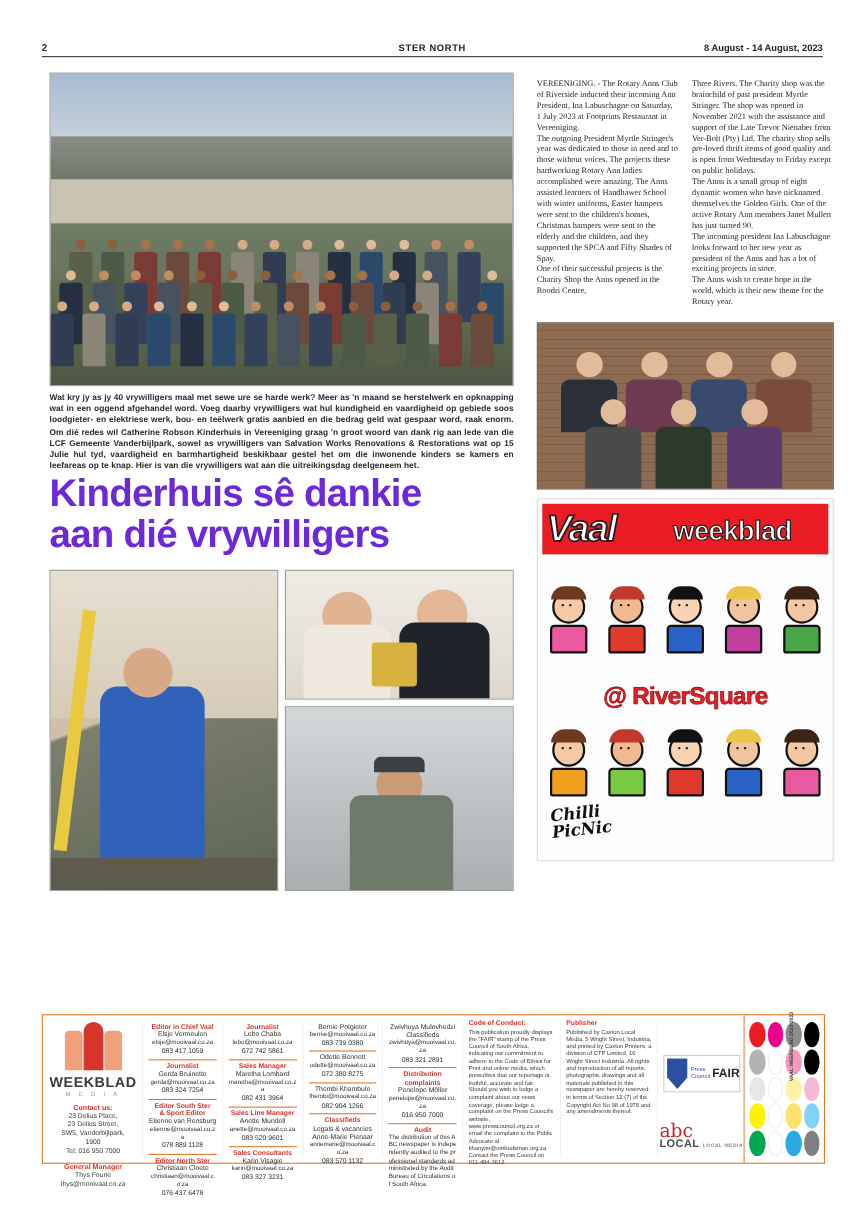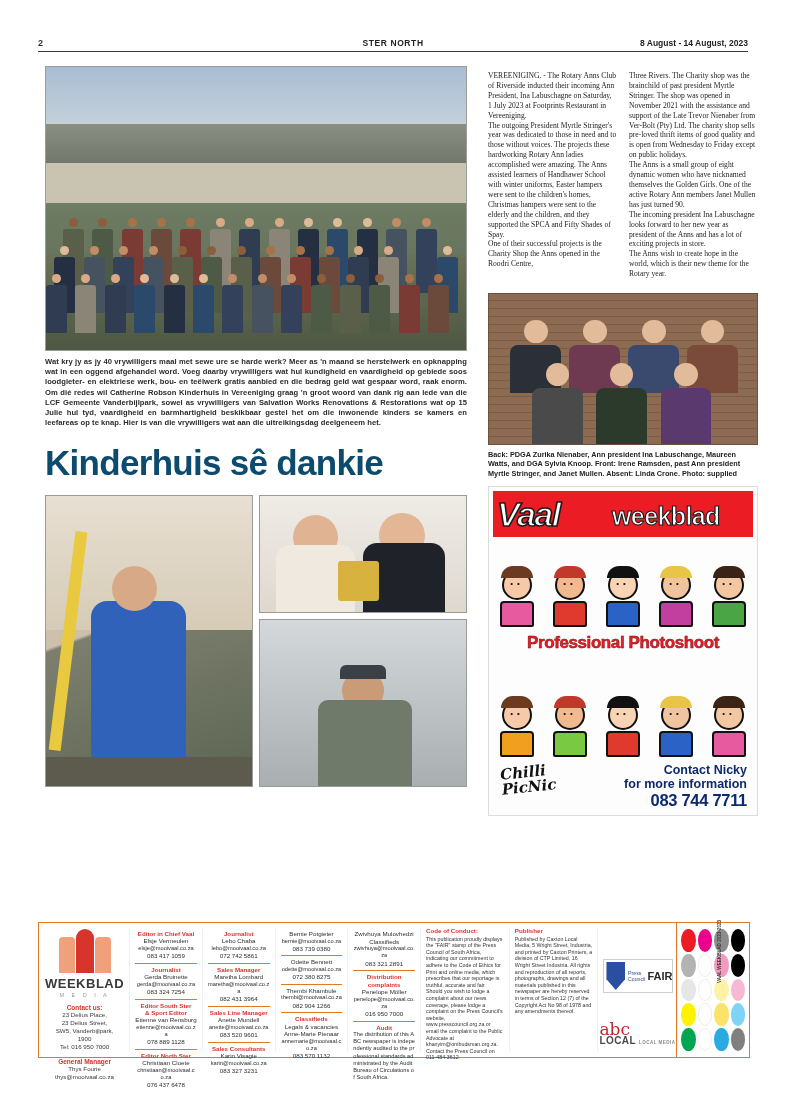--- a/index.html
+++ b/index.html
@@ -47,22 +47,22 @@
   .crowd{position:absolute;left:0;right:0;top:40%;bottom:6%;}
   .person{position:absolute;bottom:0;width:5%;}
   .person .head{width:42%;padding-top:42%;border-radius:50%;margin:0 auto;background:#c99b7a;}
   .person .body{width:100%;height:62px;margin-top:2px;border-radius:3px 3px 0 0;}
 
   .caption-af {
     font-size:7.6px; line-height:10.2px; color:#2b2b2b; margin-top:6px;
     font-weight:600; text-align:justify; letter-spacing:.05px;
   }
   .headline-af {
-    font-size:35px; line-height:37px; font-weight:700; color:#0c4a6e;
-    margin-top:16px; letter-spacing:-.7px;
+    font-size:35px; line-height:37px; font-weight:700; color:#6d28d9;
+    margin-top:2px; letter-spacing:-.7px;
   }
 
   .photo-grid { margin-top:14px; display:grid;
      grid-template-columns: 1fr 1fr; grid-template-rows: 118px 168px;
      gap:6px; width:422px; }
   #paint-photo { grid-row: 1 / span 2; background:
       linear-gradient(160deg,#d9cfc0 0%,#cdbfa9 42%,#7d7f6e 43%,#5c6552 100%); position:relative;}
   #gift-photo  { background:linear-gradient(#e8e3dc,#cfc9c0); position:relative;}
   #worker-photo{ background:linear-gradient(#cfd3d6,#9aa0a3); position:relative;}
 
@@ -360,20 +360,21 @@
             <div class="head" style="background: rgb(139, 94, 60);"></div>
             <div class="body" style="background: rgb(77, 90, 70); height: 48px;"></div>
           </div>
         </div>
     </div>
 
     <div class="caption-af">Wat kry jy as jy 40 vrywilligers maal met sewe ure se harde werk? Meer as 'n maand se herstelwerk en opknapping wat in een oggend afgehandel word. Voeg daarby vrywilligers wat hul kundigheid en vaardigheid op gebiede soos loodgieter- en elektriese werk, bou- en teëlwerk gratis aanbied en die bedrag geld wat gespaar word, raak enorm. Om dié redes wil Catherine Robson Kinderhuis in Vereeniging graag 'n groot woord van dank rig aan lede van die LCF Gemeente Vanderbijlpark, sowel as vrywilligers van Salvation Works Renovations &amp; Restorations wat op 15 Julie hul tyd, vaardigheid en barmhartigheid beskikbaar gestel het om die inwonende kinders se kamers en leefareas op te knap. Hier is van die vrywilligers wat aan die uitreikingsdag deelgeneem het.</div>
 
     <div class="headline-af">
       <div>Kinderhuis sê dankie</div>
+      <div>aan dié vrywilligers</div>
     </div>
 
     <div class="photo-grid">
       <div class="photo" id="paint-photo">
         <div class="rect" style="left:0;top:0;right:0;height:46%;background:linear-gradient(#e7dfd2,#d6cbb6);"></div>
         <div class="rect" style="left:8%;top:12%;width:6%;height:76%;background:#e8c93f;transform:rotate(7deg);"></div>
         <div class="rect" style="left:22%;top:36%;width:46%;height:64%;background:#2f62b8;border-radius:16px 16px 0 0;"></div>
         <div class="blob" style="left:32%;top:24%;width:22%;padding-top:22%;background:#d8a987;"></div>
         <div class="rect" style="left:0;bottom:0;right:0;height:10%;background:#5d5a4e;"></div>
       </div>
@@ -436,21 +437,20 @@
             <div style="width:46%;padding-top:46%;border-radius:50%;margin:0 auto;background:#e2bb9a"></div>
             <div style="width:100%;height:56px;margin-top:2px;border-radius:8px 8px 0 0;background:#2b3a2b"></div>
           </div>
           <div style="position: absolute; left: 64%; bottom: 0%; width: 19%;">
             <div style="width:46%;padding-top:46%;border-radius:50%;margin:0 auto;background:#e2bb9a"></div>
             <div style="width:100%;height:56px;margin-top:2px;border-radius:8px 8px 0 0;background:#5a3a6e"></div>
           </div>
         </div>
     </div>
 
-    <div class="caption-en">Back: PDGA Zurika Nienaber, Ann president Ina Labuschange, Maureen Watts, and DGA Sylvia Knoop. Front:  Irene Ramsden, past Ann president Myrtle Stringer, and Janet Mullen.  Absent: Linda Crone. Photo: supplied</div>
 
     <div class="advert">
       <div class="ad-redbar"></div>
       <div class="ad-vaal">Vaal</div>
       <div class="ad-weekblad">weekblad</div>
 
       <div class="kids-row" id="kids-row-1">
           <div class="kid">
             <div style="position:absolute;left:50%;transform:translateX(-50%);top:-4px;width:32px;height:12px;border-radius:14px 14px 0 0;background:#6b3a1f"></div>
             <div class="k-head" style="background:#f6c9a8"></div>
@@ -476,21 +476,21 @@
             <div class="k-body" style="background:#c23fa0"></div>
           </div>
           <div class="kid">
             <div style="position:absolute;left:50%;transform:translateX(-50%);top:-4px;width:32px;height:12px;border-radius:14px 14px 0 0;background:#3b2415"></div>
             <div class="k-head" style="background:#f3c7a2"></div>
             <div class="k-face">••</div>
             <div class="k-body" style="background:#4aa544"></div>
           </div>
         </div>
 
-      <div class="ad-shoot1">Professional Photoshoot</div>
+      <div class="ad-shoot2">@ RiverSquare</div>
 
       <div class="kids-row2" id="kids-row-2">
           <div class="kid">
             <div style="position:absolute;left:50%;transform:translateX(-50%);top:-4px;width:32px;height:12px;border-radius:14px 14px 0 0;background:#6b3a1f"></div>
             <div class="k-head" style="background:#f6c9a8"></div>
             <div class="k-face">••</div>
             <div class="k-body" style="background:#f0a01e"></div>
           </div>
           <div class="kid">
             <div style="position:absolute;left:50%;transform:translateX(-50%);top:-4px;width:32px;height:12px;border-radius:14px 14px 0 0;background:#c0392b"></div>
@@ -516,25 +516,20 @@
             <div class="k-face">••</div>
             <div class="k-body" style="background:#e85aa0"></div>
           </div>
         </div>
 
       <div class="ad-chilli">
         <div>Chilli</div>
         <div>PicNic</div>
       </div>
 
-      <div class="ad-contact">
-        <div class="l1">Contact Nicky</div>
-        <div class="l2">for more information</div>
-        <div class="l3">083 744 7711</div>
-      </div>
     </div>
   </div>
 
   <div class="footer">
     <div class="foot-inner">
 
       <div class="fcol f-logo">
         <div class="logo-mark">
           <div class="lm1"></div>
             <div class="lm2"></div>

